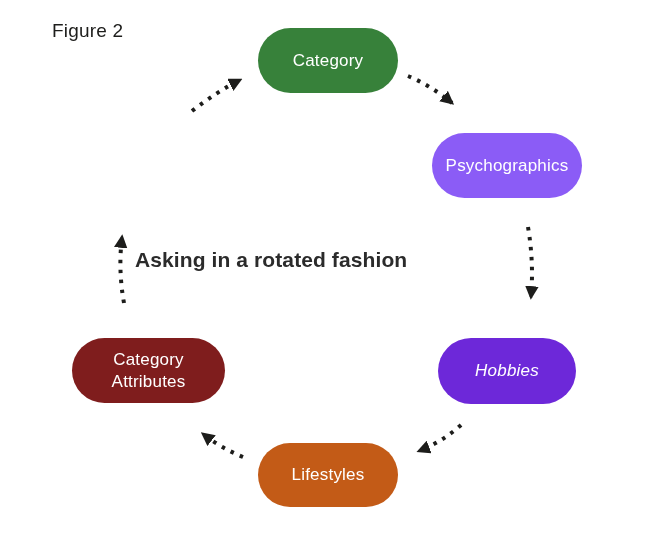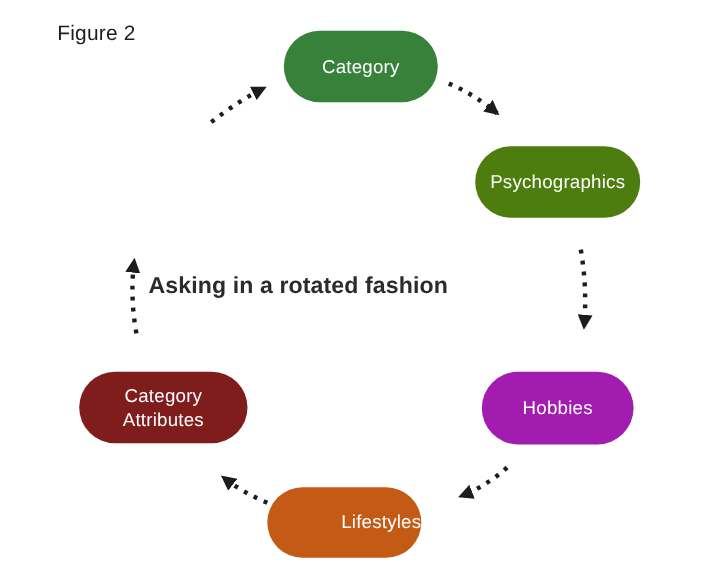--- a/index.html
+++ b/index.html
@@ -46,21 +46,21 @@
     color: #ffffff;
     font-size: 17px;
     line-height: 1.25;
     white-space: pre-line;
     letter-spacing: 0.2px;
   }
   .node-emotions            { left: 258px; top:  28px; width: 140px; height: 65px; }
   .node-psychographics      { left: 432px; top: 133px; width: 150px; height: 65px; }
   .node-media-habits        { left:  77px; top: 133px; width: 146px; height: 65px; }
   .node-hobbies             { left: 438px; top: 338px; width: 138px; height: 66px; }
-  .node-lifestyles          { left: 243px; top: 443px; width: 140px; height: 64px; justify-content: flex-end; }
+  .node-lifestyles          { left: 258px; top: 443px; width: 140px; height: 64px; }
   .node-category-attributes { left:  72px; top: 338px; width: 153px; height: 65px; }
   .arrow-layer {
     position: absolute;
     left: 0;
     top: 0;
     width: 650px;
     height: 533px;
     pointer-events: none;
   }
   .arrow-path {
@@ -90,26 +90,26 @@
     <path class="arrow-path" d="M 528 227 Q 534 262 531 297" stroke="#1d1d1b" marker-end="url(#arrowhead)"></path>
     <path class="arrow-path" d="M 461 425 Q 442 442 419 451" stroke="#1d1d1b" marker-end="url(#arrowhead)"></path>
     <path class="arrow-path" d="M 243 457 Q 221 448 203 434" stroke="#1d1d1b" marker-end="url(#arrowhead)"></path>
     <path class="arrow-path" d="M 124 303 Q 118 270 122 237" stroke="#1d1d1b" marker-end="url(#arrowhead)"></path>
   </svg>
 
   <div class="node node-emotions" style="background-color: rgb(55, 129, 58);">
     <span class="node-label">Category</span>
   </div>
 
-  <div class="node node-psychographics" style="background-color: #4d7c0f;">
+  <div class="node node-psychographics" style="background-color: #8b5cf6;">
     <span class="node-label">Psychographics</span>
   </div>
 
 
-  <div class="node node-hobbies" style="background-color: #a21caf;">
+  <div class="node node-hobbies" style="background-color: #6d28d9; font-style: italic;">
     <span class="node-label">Hobbies</span>
   </div>
 
   <div class="node node-lifestyles" style="background-color: rgb(195, 91, 23);">
     <span class="node-label">Lifestyles</span>
   </div>
 
   <div class="node node-category-attributes" style="background-color: #7f1d1d;">
     <span class="node-label">Category
 Attributes</span>

